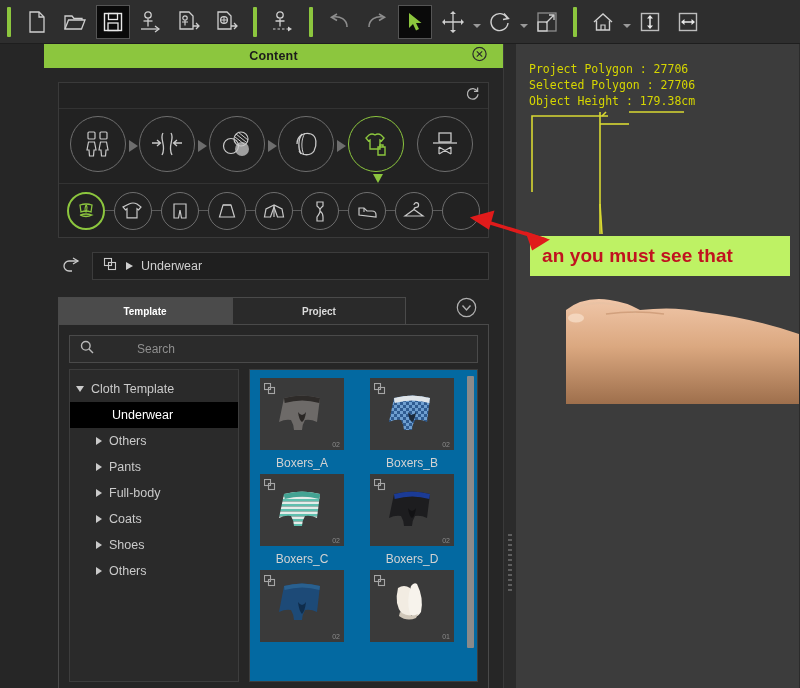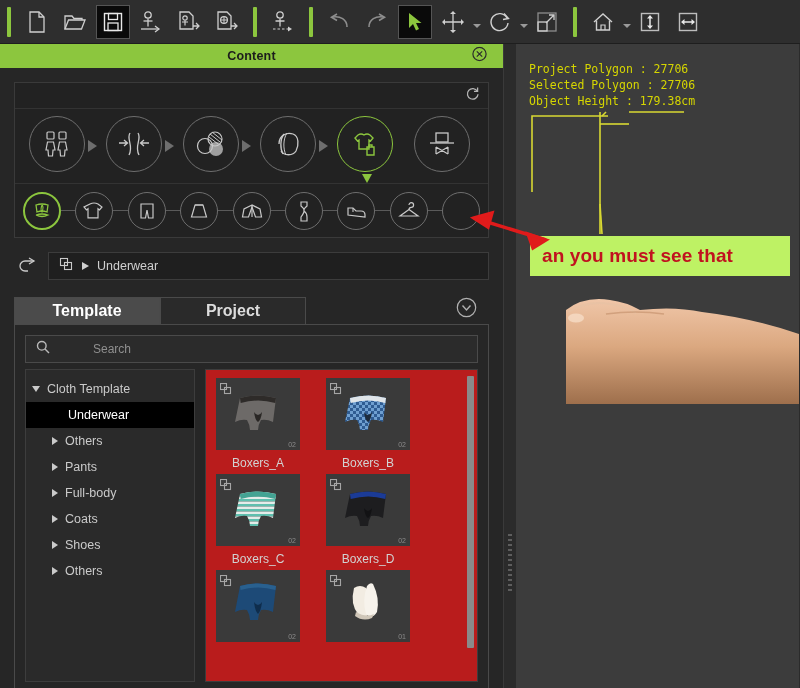--- a/index.html
+++ b/index.html
@@ -37,20 +37,21 @@
   .tb-caret i {
     display: block; width: 0; height: 0;
     border-left: 4px solid transparent; border-right: 4px solid transparent;
     border-top: 4px solid #9a9a9a;
   }
 
   
   .left-panel {
     position: absolute; left: 0; top: 44px; width: 503px; height: 644px;
     background: #262626;
+    padding-left: 44px;
   }
   .panel-title {
     position: relative; height: 24px; background: #8cc63e;
     display: flex; align-items: center; justify-content: center;
   }
   .panel-title .ttl {
     font-size: 12.5px; font-weight: bold; color: #1c1c1c; letter-spacing: .2px;
   }
   .panel-title .close-ic {
     position: absolute; right: 16px; top: 50%; transform: translateY(-50%);
@@ -110,22 +111,22 @@
   .crumb-bar .cb-txt { font-size: 12.5px; color: #cfcfcf; }
   .tri-r {
     width: 0; height: 0; border-top: 4.5px solid transparent;
     border-bottom: 4.5px solid transparent; border-left: 7px solid #cfcfcf;
   }
 
   
   .tabs-wrap { position: relative; margin: 16px 0 0 0; padding-left: 14px; height: 28px; }
   .tabs { display: flex; align-items: flex-end; height: 28px; }
   .tab {
-    width: 146px; height: 27px; display: flex; align-items: center; justify-content: center;
-    font-size: 16px; font-weight: bold; color: #dcdcdc;
+    width: 174px; height: 27px; display: flex; align-items: center; justify-content: center;
+    font-size: 10px; font-weight: bold; color: #dcdcdc;
     border: 1px solid #4a4a4a; border-bottom: none; background: #2a2a2a; margin-top: 32px;
   }
   .tab.active { background: #4b4b4b; color: #fff; }
   .chev-btn { position: absolute; right: 26px; top: 1px; }
 
   .tabpane {
     margin: 0 14px 0 14px; border: 1px solid #4a4a4a; background: #262626;
     height: 373px; padding: 10px;
   }
   .search-box {
@@ -152,21 +153,21 @@
     width: 0; height: 0; border-left: 4.5px solid transparent;
     border-right: 4.5px solid transparent; border-top: 6px solid #cacaca; flex: none;
   }
   .tri-rt {
     width: 0; height: 0; border-top: 4.5px solid transparent;
     border-bottom: 4.5px solid transparent; border-left: 6px solid #cacaca; flex: none;
   }
   .tspacer { width: 9px; flex: none; }
 
   .grid-wrap {
-    flex: 1; margin-left: 10px; border: 1px solid #3d3d3d; background: #b91c1c;
+    flex: 1; margin-left: 10px; border: 1px solid #3d3d3d; background: #0369a1;
     position: relative; overflow: hidden;
   }
   .grid {
     display: flex; flex-wrap: wrap; padding: 8px 0 0 10px; gap: 0 26px;
   }
   .cell { width: 84px; margin-bottom: 4px; }
   .thumb {
     width: 84px; height: 72px; background: #3a3a3a; position: relative; overflow: hidden;
   }
   .thumb .tag {

